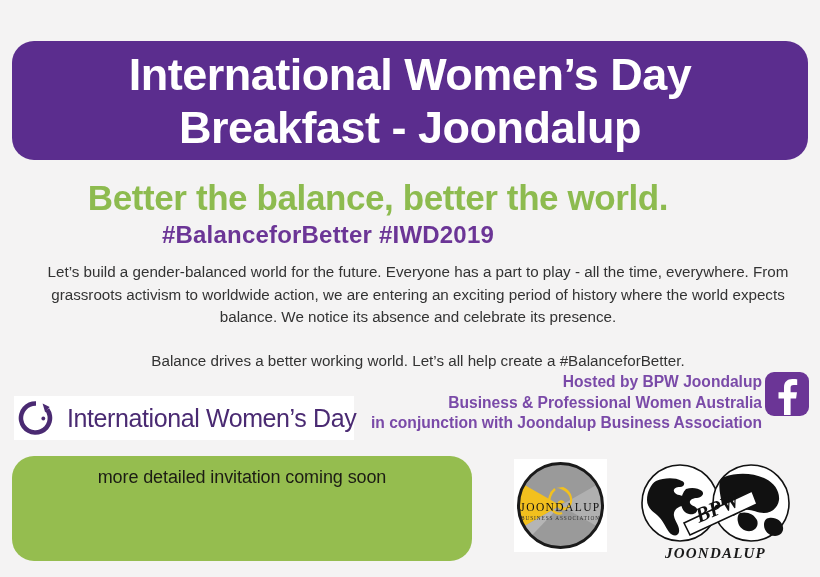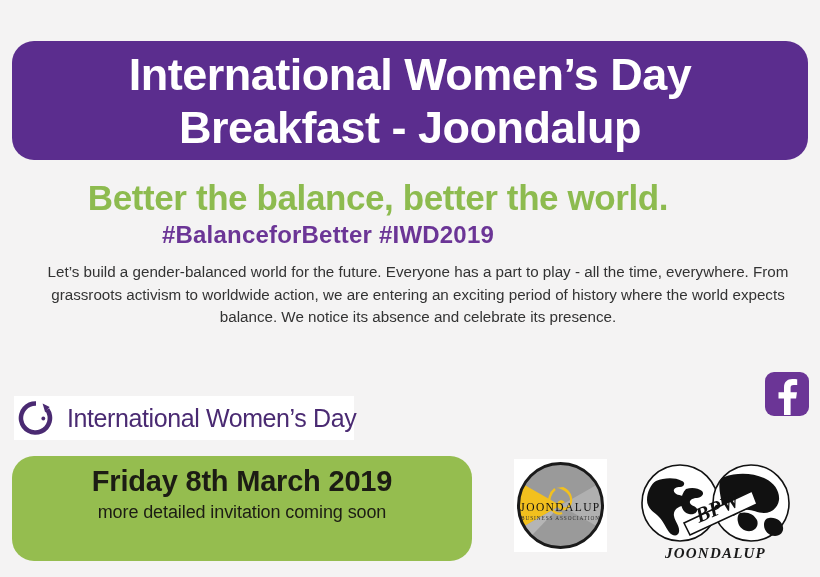--- a/index.html
+++ b/index.html
@@ -223,43 +223,48 @@
   <div class="title-banner">
     <div class="title-line">International Women’s Day</div>
     <div class="title-line">Breakfast - Joondalup</div>
   </div>
 
   <div class="tagline">Better the balance, better the world.</div>
   <div class="hashtags">#BalanceforBetter  #IWD2019</div>
 
   <div class="body-block">
     <p class="body-para">Let’s build a gender-balanced world for the future. Everyone has a part to play - all the time, everywhere. From grassroots activism to worldwide action, we are entering an exciting period of history where the world expects balance. We notice its absence and celebrate its presence.</p>
+    <p class="body-para second">Balance drives a better working world. Let’s all help create a #BalanceforBetter.</p>
   </div>
 
   <div class="iwd-logo">
     <div class="iwd-mark">
       <svg width="40" height="40" viewBox="0 0 40 40" aria-hidden="true">
         <path d="M20 3.2 A16.8 16.8 0 1 0 33.2 10.3 L29.4 13.0 A12.2 12.2 0 1 1 20 7.8 Z" fill="#4a2a72"></path>
         <path d="M26.6 5.6 L33.6 9.0 L29.2 14.6 Z" fill="#4a2a72"></path>
         <circle cx="27.3" cy="20.5" r="1.9" fill="#4a2a72"></circle>
       </svg>
     </div>
     <div class="iwd-wordmark">International Women’s Day</div>
   </div>
 
+  <div class="hosted-block">
+    <span class="hosted-line">Hosted by BPW Joondalup</span>
+    <span class="hosted-line">Business &amp; Professional Women Australia</span>
+    <span class="hosted-line">in conjunction with Joondalup Business Association</span>
+  </div>
 
   <div class="fb-icon">
     <svg width="44" height="44" viewBox="0 0 44 44" aria-hidden="true">
       <path d="M25.6 43 V26.6 h5.5 l0.85 -6.4 h-6.35 v-4.1 c0 -1.85 0.5 -3.1 3.2 -3.1 h3.4 V7.3
                c-0.6 -0.08 -2.6 -0.26 -4.95 -0.26 -4.9 0 -8.25 2.95 -8.25 8.4 v4.76 h-5.5 v6.4 h5.5 V43 Z" fill="#ffffff"></path>
     </svg>
   </div>
 
   <div class="date-box">
-    <div class="date-line-1">Friday 8th March 2019</div>
     <div class="date-line-3">more detailed invitation coming soon</div>
   </div>
 
   <div class="jba-logo">
     <svg width="93" height="93" viewBox="0 0 93 93" aria-hidden="true">
       <defs>
         <clipPath id="jbaClip">
             <circle cx="46.5" cy="46.5" r="42"></circle>
           </clipPath>
       </defs>

